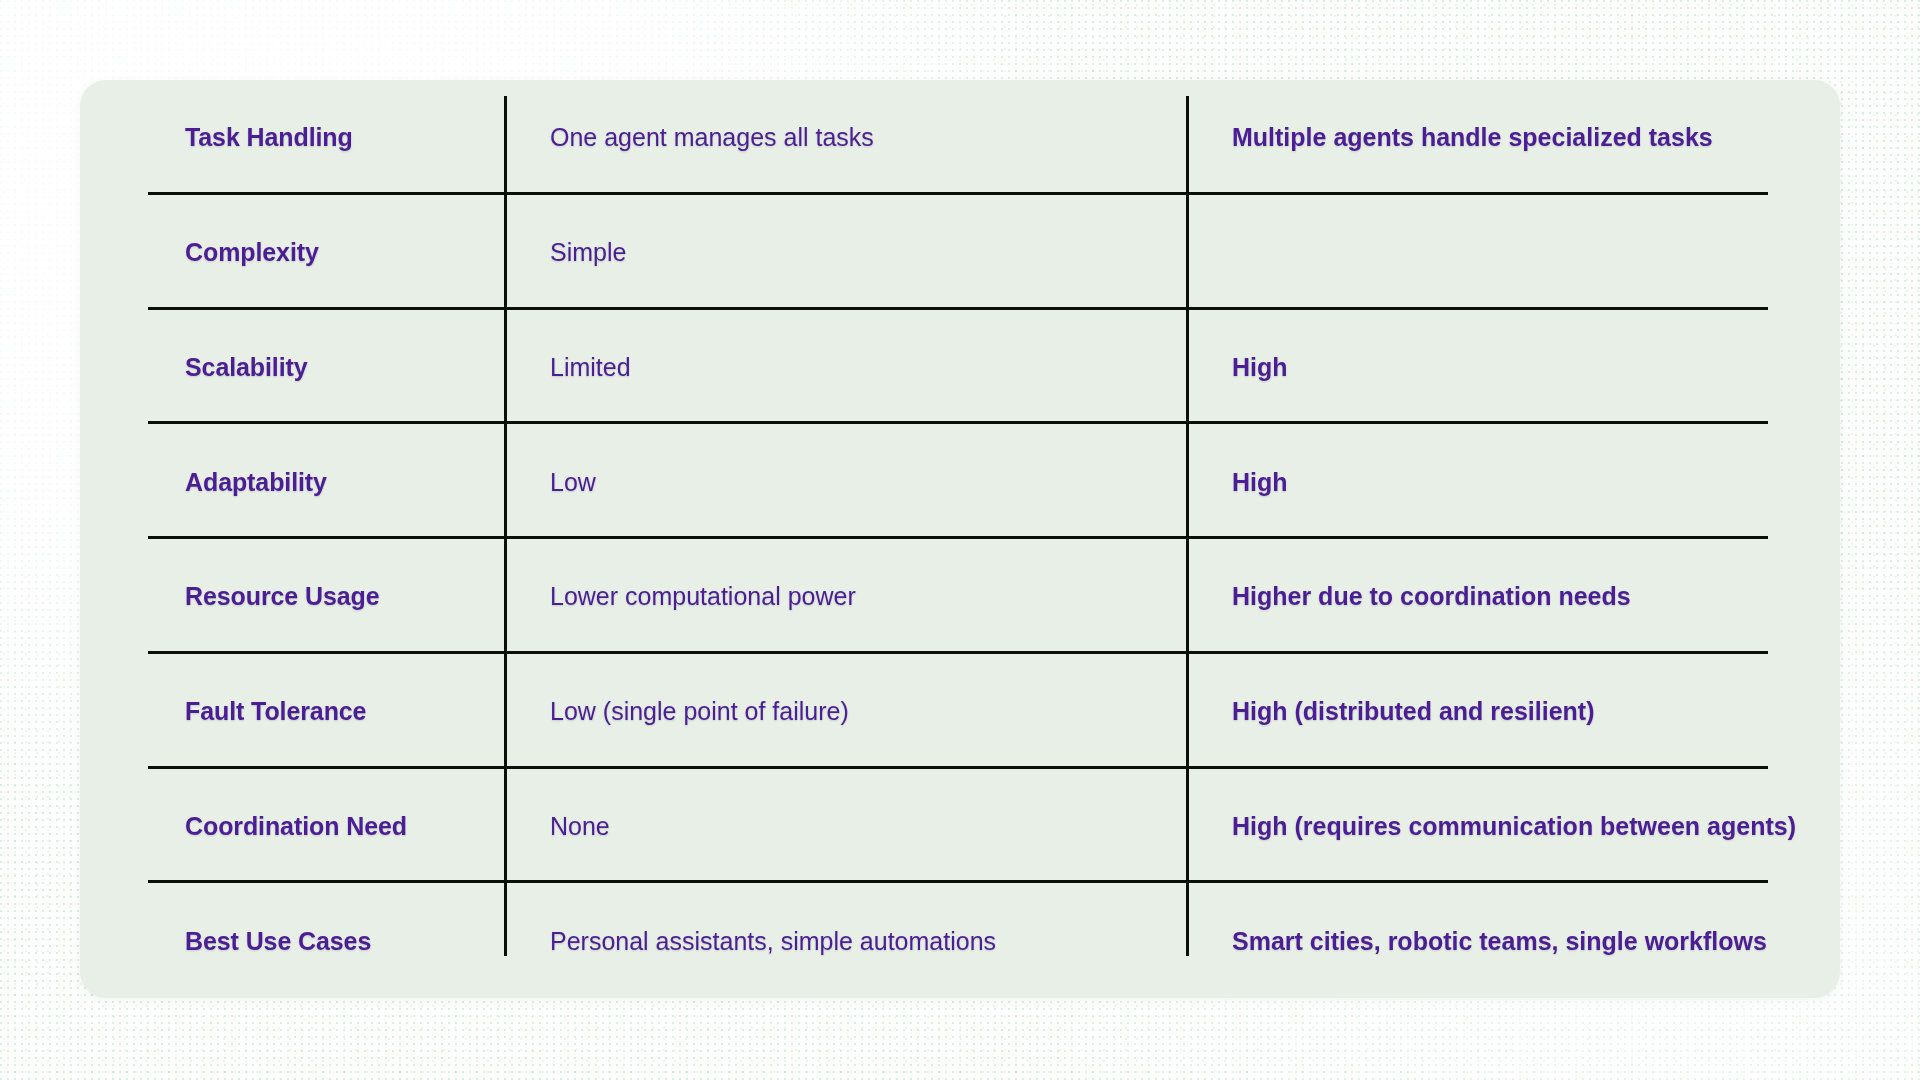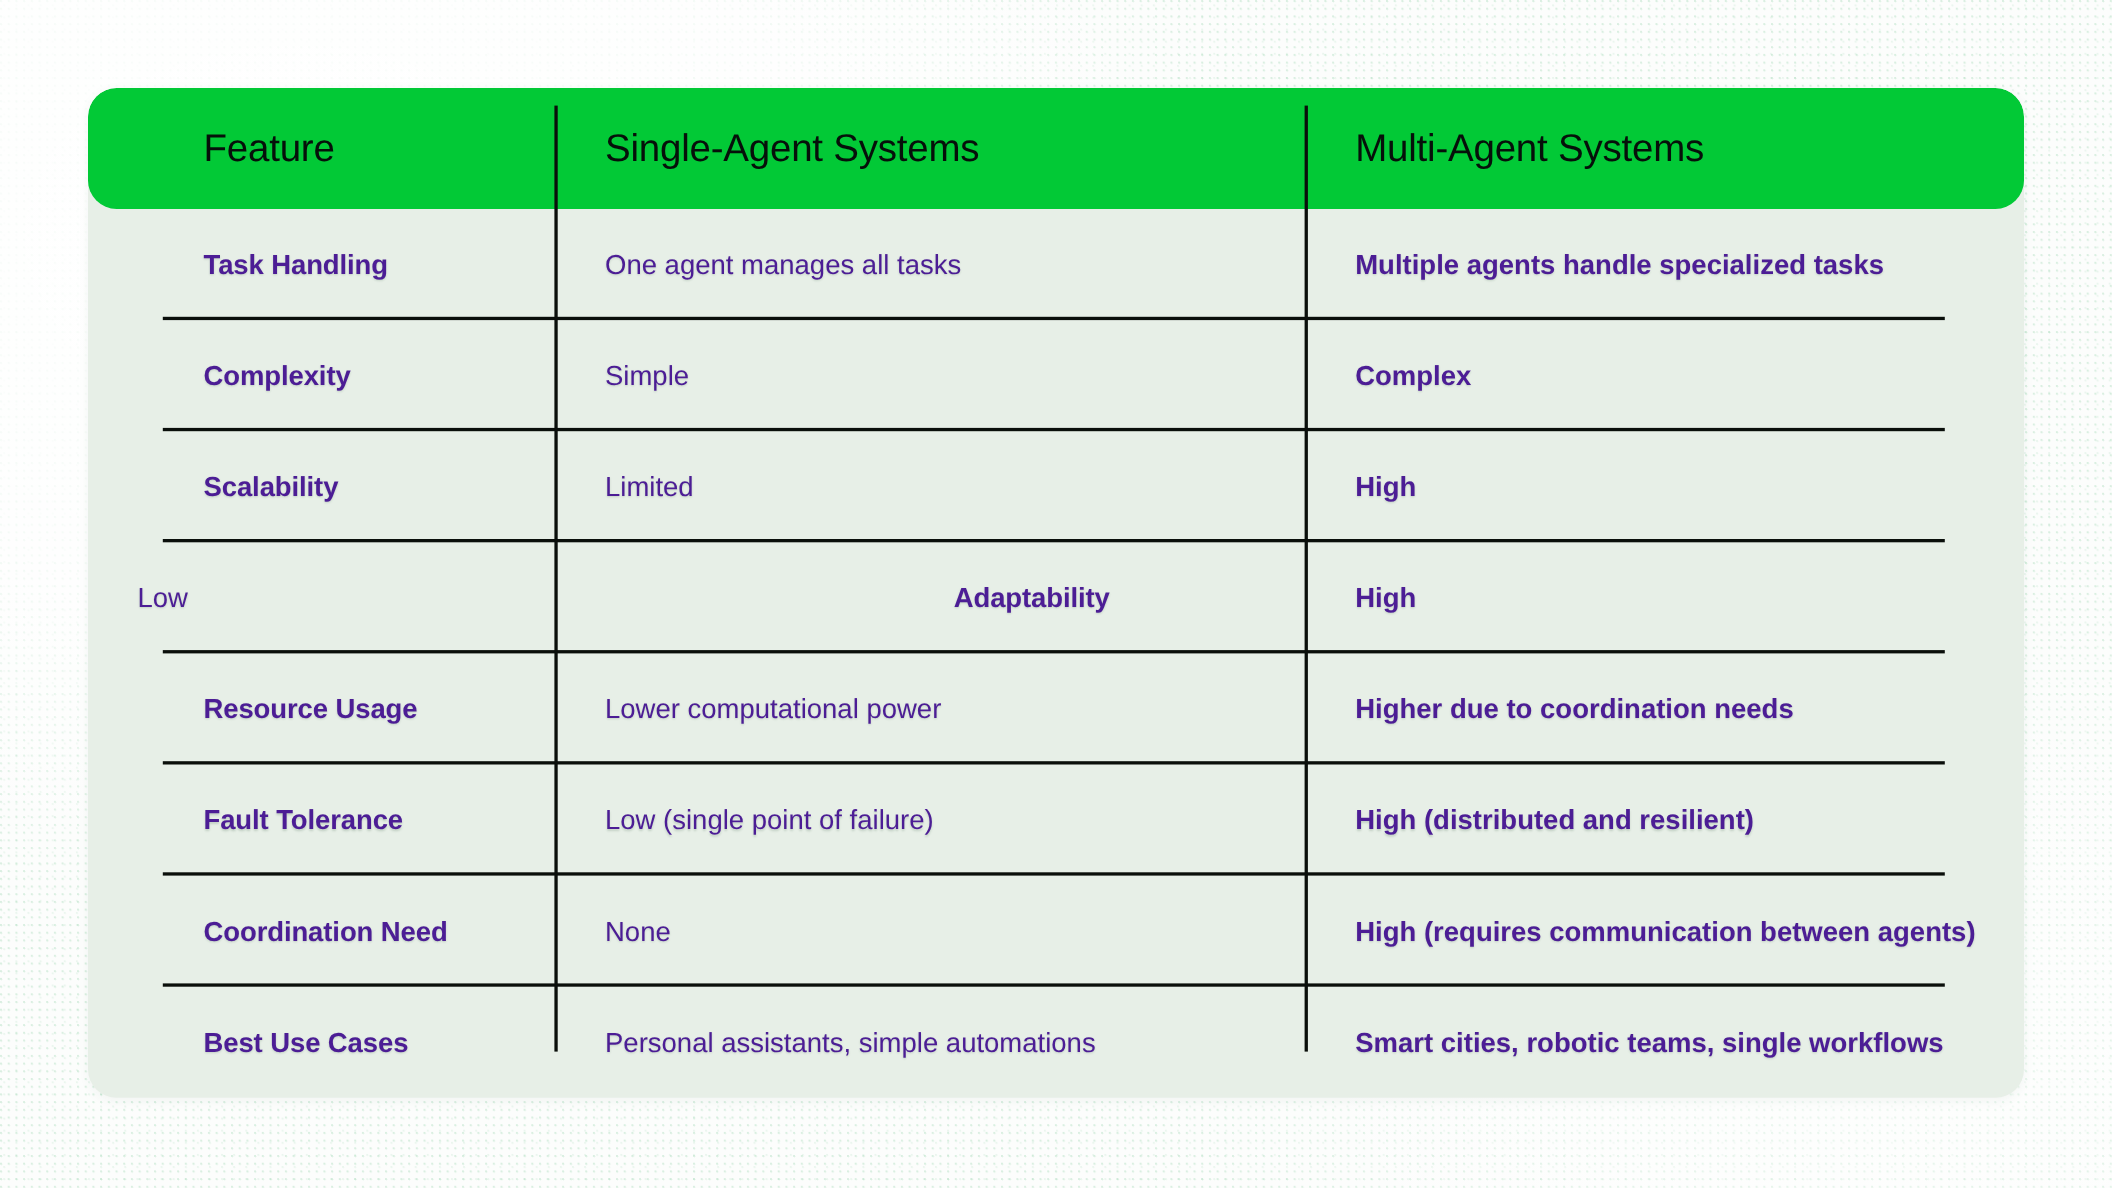--- a/index.html
+++ b/index.html
@@ -152,52 +152,46 @@
 </style>
 </head>
 <body>
 
 <div id="bg-texture"></div>
 <div id="bg-wash"></div>
 
 <div id="table-card">
   <div class="table-grid">
 
-    <div class="header-row">
-      <div class="header-cell col-1">Feature</div>
-      <div class="header-cell col-2">Single-Agent Systems</div>
-      <div class="header-cell col-3">Multi-Agent Systems</div>
-    </div>
 
     <div class="body-rows">
 
       <div class="data-row">
         <div class="cell cell-feature">Task Handling</div>
         <div class="cell cell-single">One agent manages all tasks</div>
         <div class="cell cell-multi">Multiple agents handle specialized tasks</div>
         <div class="row-rule"></div>
       </div>
 
       <div class="data-row">
         <div class="cell cell-feature">Complexity</div>
         <div class="cell cell-single">Simple</div>
-        <div class="cell cell-multi">Complex</div>
         <div class="row-rule"></div>
       </div>
 
       <div class="data-row">
         <div class="cell cell-feature">Scalability</div>
         <div class="cell cell-single">Limited</div>
         <div class="cell cell-multi">High</div>
         <div class="row-rule"></div>
       </div>
 
       <div class="data-row">
+        <div class="cell cell-feature">Adaptability</div>
         <div class="cell cell-single">Low</div>
-        <div class="cell cell-feature">Adaptability</div>
         <div class="cell cell-multi">High</div>
         <div class="row-rule"></div>
       </div>
 
       <div class="data-row">
         <div class="cell cell-feature">Resource Usage</div>
         <div class="cell cell-single">Lower computational power</div>
         <div class="cell cell-multi">Higher due to coordination needs</div>
         <div class="row-rule"></div>
       </div>

